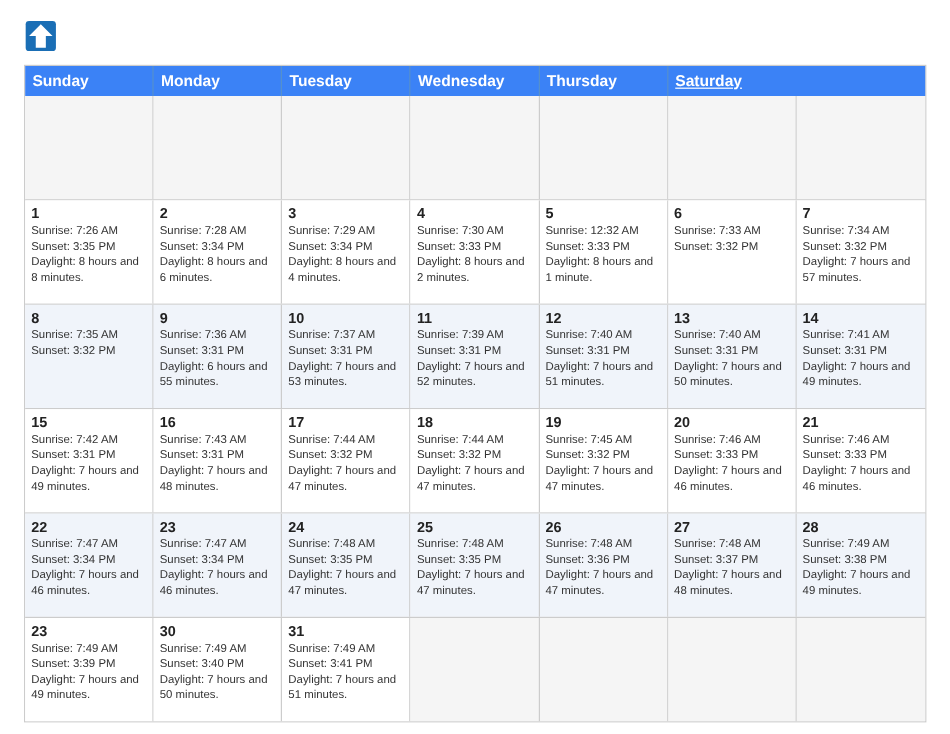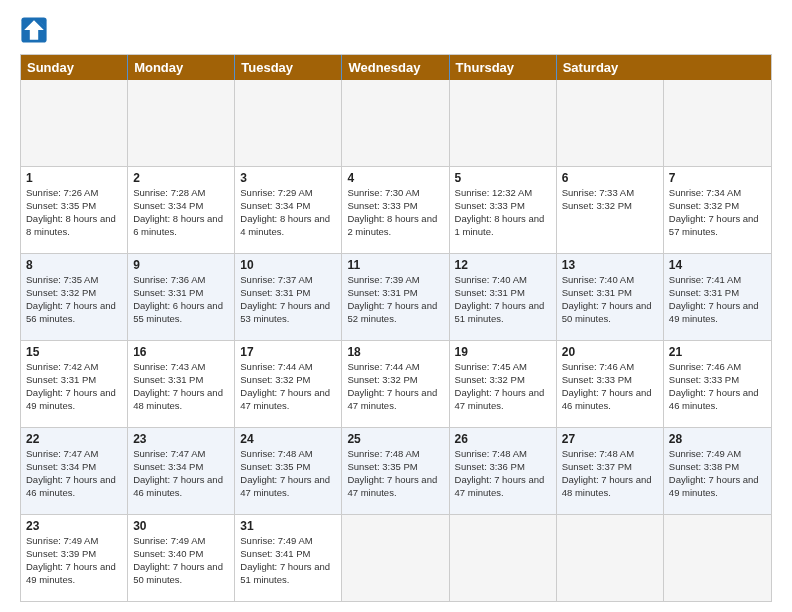--- a/index.html
+++ b/index.html
@@ -48,31 +48,31 @@
     }
     .calendar {
       flex: 1;
       display: flex;
       flex-direction: column;
       border: 1px solid #ccc;
     }
     .cal-header {
       display: grid;
       grid-template-columns: repeat(7, 1fr);
-      background: #a16207;
+      background: #3b82f6;
     }
     .cal-header-cell {
       color: #fff;
       font-weight: bold;
       font-size: 13px;
       padding: 5px 6px;
       text-align: left;
       border-right: 1px solid #5590cc;
     }
-    .cal-header-cell:last-child { border-right: none; }
+    .cal-header-cell:last-child { border-right: none; text-decoration: underline; }
     .cal-body {
       flex: 1;
       display: flex;
       flex-direction: column;
     }
     .cal-row {
       display: grid;
       grid-template-columns: repeat(7, 1fr);
       flex: 1;
       border-top: 1px solid #ccc;
@@ -148,21 +148,21 @@
         <div class="cal-row">
           <div class="cal-cell"><span class="day-num">1</span><span>Sunrise: 7:26 AM</span><br><span>Sunset: 3:35 PM</span><br><span>Daylight: 8 hours and 8 minutes.</span></div>
           <div class="cal-cell"><span class="day-num">2</span><span>Sunrise: 7:28 AM</span><br><span>Sunset: 3:34 PM</span><br><span>Daylight: 8 hours and 6 minutes.</span></div>
           <div class="cal-cell"><span class="day-num">3</span><span>Sunrise: 7:29 AM</span><br><span>Sunset: 3:34 PM</span><br><span>Daylight: 8 hours and 4 minutes.</span></div>
           <div class="cal-cell"><span class="day-num">4</span><span>Sunrise: 7:30 AM</span><br><span>Sunset: 3:33 PM</span><br><span>Daylight: 8 hours and 2 minutes.</span></div>
           <div class="cal-cell"><span class="day-num">5</span><span>Sunrise: 12:32 AM</span><br><span>Sunset: 3:33 PM</span><br><span>Daylight: 8 hours and 1 minute.</span></div>
           <div class="cal-cell"><span class="day-num">6</span><span>Sunrise: 7:33 AM</span><br><span>Sunset: 3:32 PM</span><br></div>
           <div class="cal-cell"><span class="day-num">7</span><span>Sunrise: 7:34 AM</span><br><span>Sunset: 3:32 PM</span><br><span>Daylight: 7 hours and 57 minutes.</span></div>
         </div>
         <div class="cal-row">
-          <div class="cal-cell cal-cell-alt"><span class="day-num">8</span><span>Sunrise: 7:35 AM</span><br><span>Sunset: 3:32 PM</span><br><span>Daylight: 7 hours and 56 minutes.</span></div>
+          <div class="cal-cell cal-cell-alt"><span class="day-num">8</span><span>Sunrise: 7:35 AM</span><br><span>Sunset: 3:32 PM</span><br></div>
           <div class="cal-cell cal-cell-alt"><span class="day-num">9</span><span>Sunrise: 7:36 AM</span><br><span>Sunset: 3:31 PM</span><br><span>Daylight: 6 hours and 55 minutes.</span></div>
           <div class="cal-cell cal-cell-alt"><span class="day-num">10</span><span>Sunrise: 7:37 AM</span><br><span>Sunset: 3:31 PM</span><br><span>Daylight: 7 hours and 53 minutes.</span></div>
           <div class="cal-cell cal-cell-alt"><span class="day-num">11</span><span>Sunrise: 7:39 AM</span><br><span>Sunset: 3:31 PM</span><br><span>Daylight: 7 hours and 52 minutes.</span></div>
           <div class="cal-cell cal-cell-alt"><span class="day-num">12</span><span>Sunrise: 7:40 AM</span><br><span>Sunset: 3:31 PM</span><br><span>Daylight: 7 hours and 51 minutes.</span></div>
           <div class="cal-cell cal-cell-alt"><span class="day-num">13</span><span>Sunrise: 7:40 AM</span><br><span>Sunset: 3:31 PM</span><br><span>Daylight: 7 hours and 50 minutes.</span></div>
           <div class="cal-cell cal-cell-alt"><span class="day-num">14</span><span>Sunrise: 7:41 AM</span><br><span>Sunset: 3:31 PM</span><br><span>Daylight: 7 hours and 49 minutes.</span></div>
         </div>
         <div class="cal-row">
           <div class="cal-cell"><span class="day-num">15</span><span>Sunrise: 7:42 AM</span><br><span>Sunset: 3:31 PM</span><br><span>Daylight: 7 hours and 49 minutes.</span></div>
           <div class="cal-cell"><span class="day-num">16</span><span>Sunrise: 7:43 AM</span><br><span>Sunset: 3:31 PM</span><br><span>Daylight: 7 hours and 48 minutes.</span></div>

